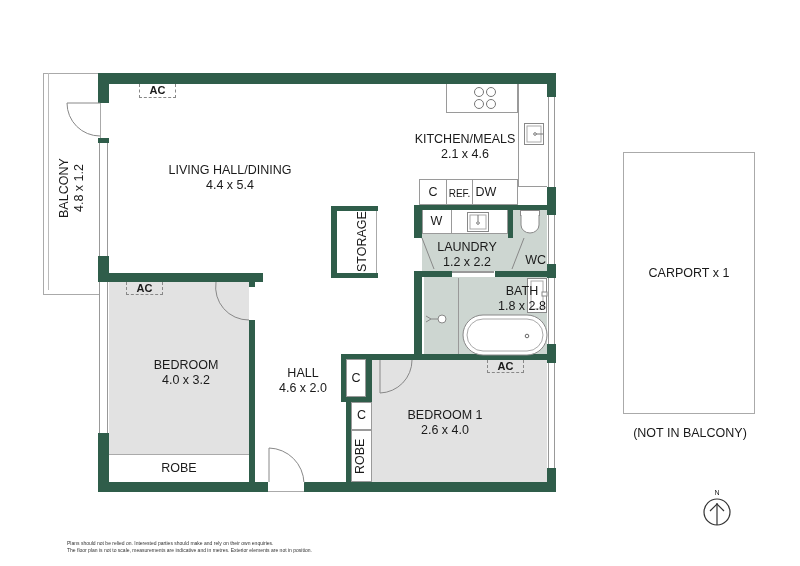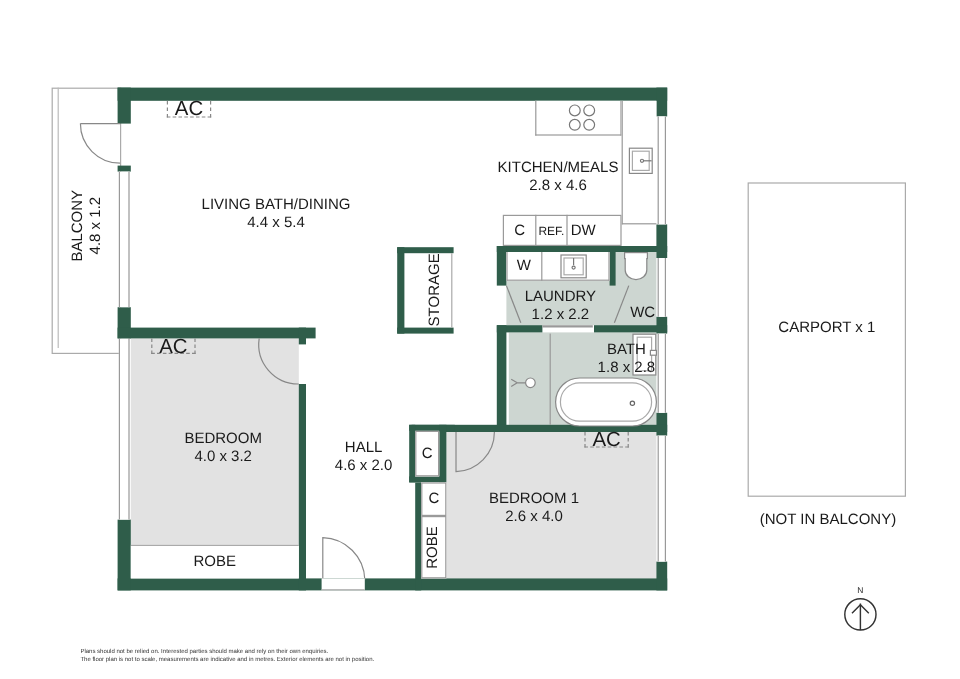--- a/index.html
+++ b/index.html
@@ -2,21 +2,21 @@
 <html><head>
 <meta charset="utf-8">
 <style>
   html, body { margin:0; padding:0; background:#ffffff; }
   body { width:800px; height:566px; position:relative; overflow:hidden; font-family:"Liberation Sans", sans-serif; color:#1a1a1a; }
   .abs { position:absolute; }
   .wall { position:absolute; background:#2f5d4a; }
   .room-grey { position:absolute; background:#e2e2e2; }
   .room-wet { position:absolute; background:#cdd6d1; }
   .label { position:absolute; text-align:center; font-size:12.5px; line-height:15px; color:#1a1a1a; white-space:nowrap; }
-  .small { font-size:17px; }
+  .small { font-size:11px;font-weight:bold; }
   .tiny { font-size:10px; }
   .box { position:absolute; border:1px solid #9a9a9a; background:#fff; box-sizing:border-box; }
   .dash { position:absolute; border:1px dashed #888; border-top:none; box-sizing:border-box; }
   .win { position:absolute; background:#fff; border-left:1px solid #999; border-right:1px solid #999; box-sizing:border-box; }
   .vert { writing-mode:vertical-rl; transform:rotate(180deg); }
   .disclaimer { position:absolute; font-size:5px; line-height:7px; color:#333; }
   svg { position:absolute; overflow:visible; }
 </style>
 </head>
 <body>
@@ -169,26 +169,26 @@
   <div class="abs" style="left:268px;top:482px;width:36px;height:10px;background:#fff;border-bottom:1px solid #aaa;box-sizing:border-box;"></div>
 
   <div class="dash" style="left:139px;top:84px;width:37px;height:14px;"></div>
   <div class="label small" style="left:139px;top:83px;width:37px;">AC</div>
   <div class="dash" style="left:126px;top:282px;width:37px;height:13px;"></div>
   <div class="label small" style="left:126px;top:281px;width:37px;">AC</div>
   <div class="dash" style="left:487px;top:360px;width:37px;height:13px;"></div>
   <div class="label small" style="left:487px;top:359px;width:37px;">AC</div>
 
   <div class="label" style="left:150px;top:163px;width:160px;">
-    <span>LIVING BATH/DINING</span><br>
+    <span>LIVING HALL/DINING</span><br>
     <span>4.4 x 5.4</span>
   </div>
   <div class="label" style="left:403px;top:132px;width:124px;">
     <span>KITCHEN/MEALS</span><br>
-    <span>2.8 x 4.6</span>
+    <span>2.1 x 4.6</span>
   </div>
   <div class="label" style="left:136px;top:358px;width:100px;">
     <span>BEDROOM</span><br>
     <span>4.0 x 3.2</span>
   </div>
   <div class="label" style="left:109px;top:461px;width:140px;">ROBE</div>
   <div class="label" style="left:268px;top:366px;width:70px;">
     <span>HALL</span><br>
     <span>4.6 x 2.0</span>
   </div>

